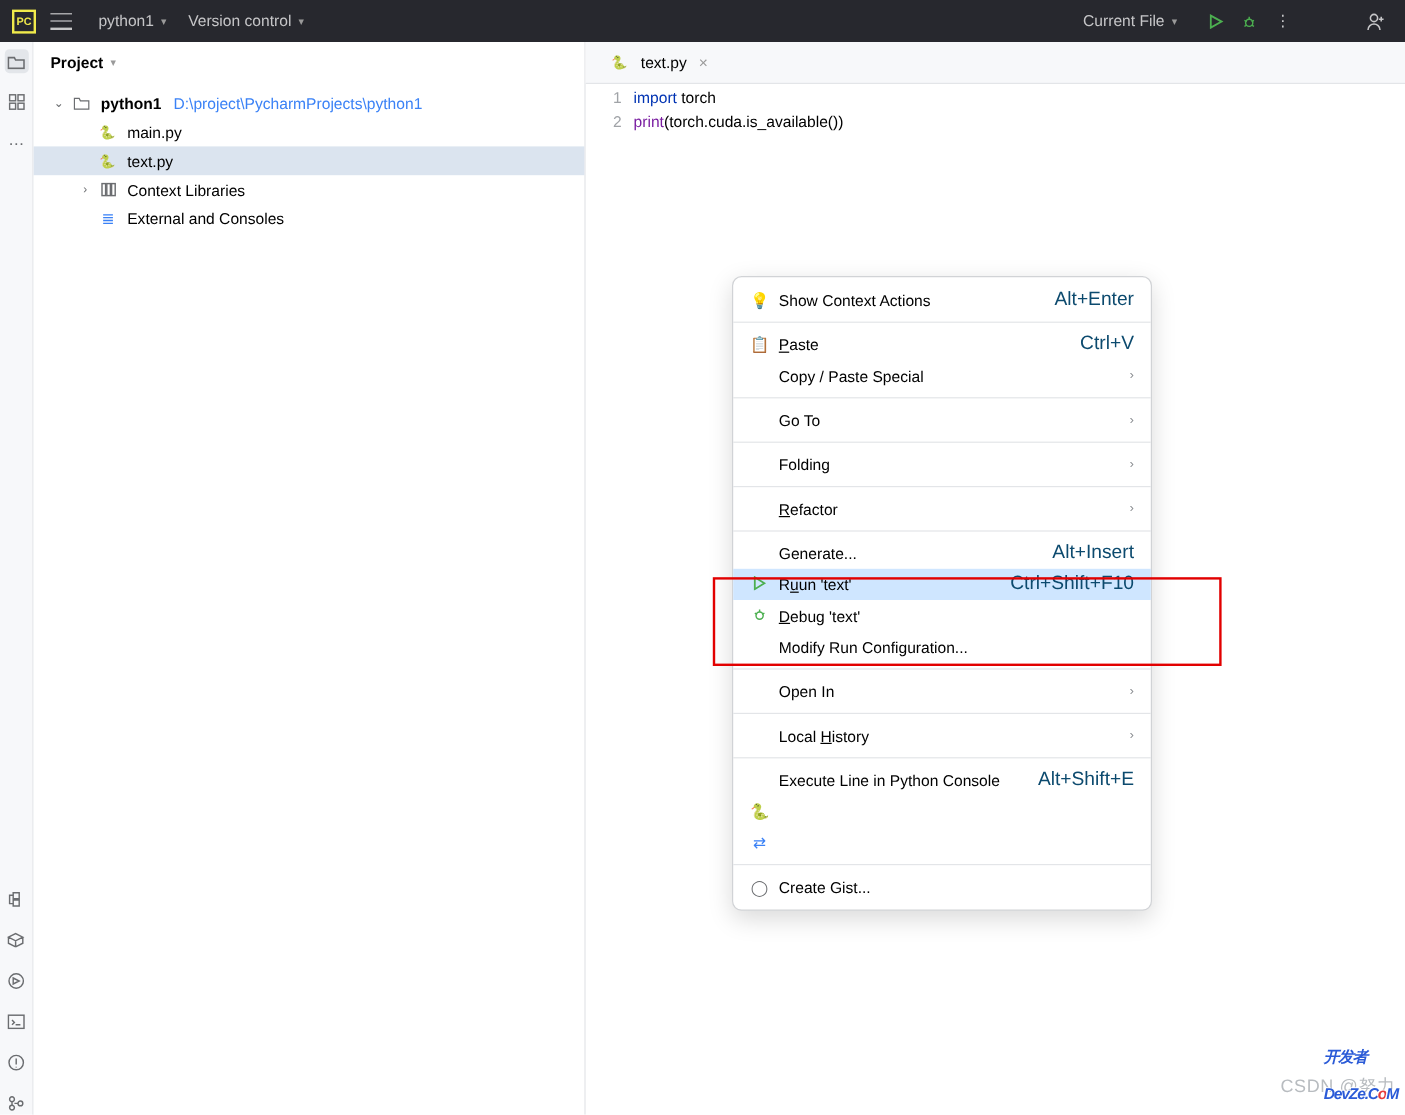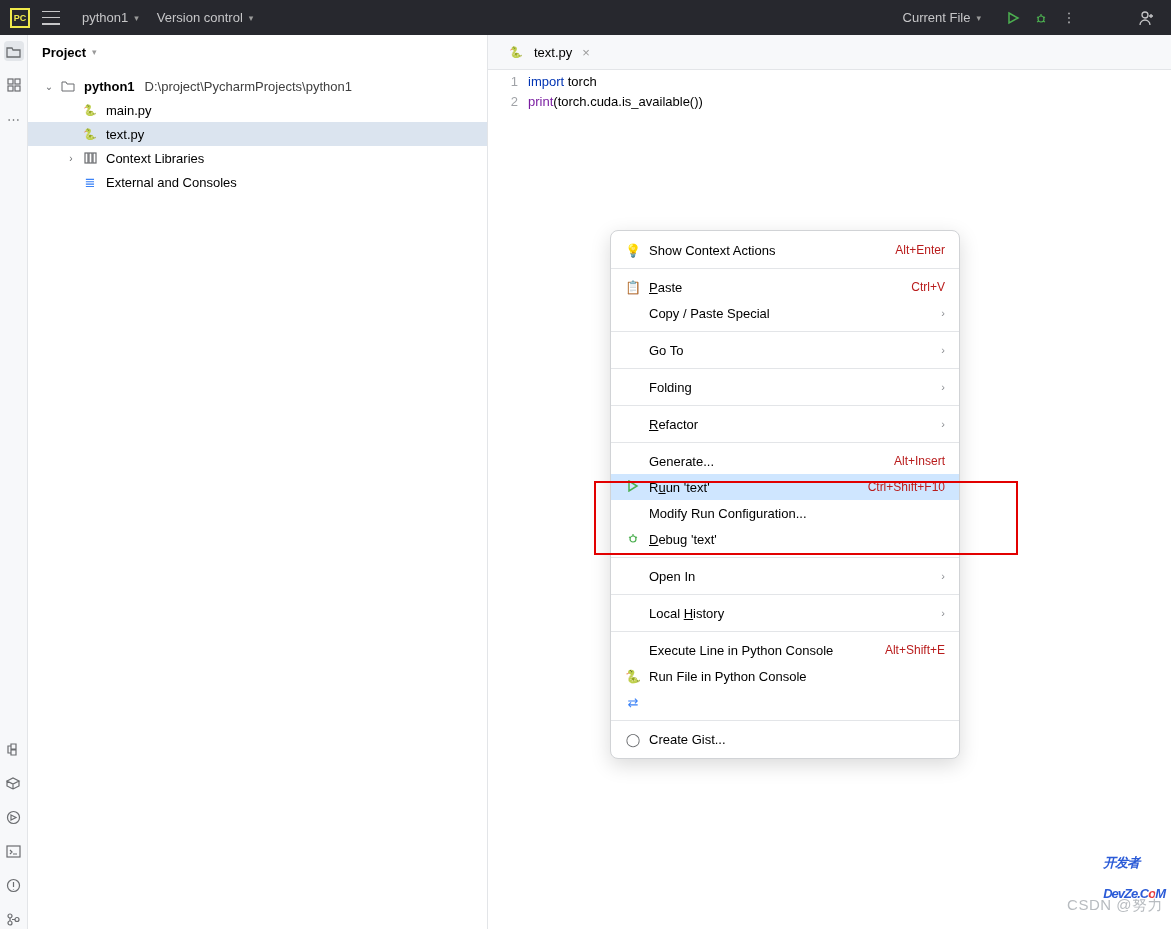--- a/index.html
+++ b/index.html
@@ -24,41 +24,41 @@
 .sb-header b { font-weight:600; }
 .tree { padding:4px 0; }
 .tree-row { height:24px; display:flex; align-items:center; padding-left:14px; gap:4px; cursor:pointer; }
 .tree-row.sel { background:#dbe4ef; }
 .tw { width:14px; text-align:center; color:#6b6d70; font-size:10px; }
 .indent1 { padding-left:36px; }
 .indent2 { padding-left:54px; }
 .folder-ico,.py-ico,.lib-ico,.scr-ico { width:16px; height:16px; display:flex; align-items:center; justify-content:center; margin-right:4px; }
 .folder-ico svg{fill:none;stroke:#6b6d70;}
 .py-ico { font-size:11px; }
-.path { color:#404040; margin-left:6px; }
+.path { color:#3b82f6; margin-left:6px; }
 .editor { flex:1; display:flex; flex-direction:column; }
 .tabs { height:35px; background:#f7f8fa; border-bottom:1px solid #e3e5e8; display:flex; align-items:center; padding-left:12px; }
 .tab { display:flex; align-items:center; gap:6px; padding:0 8px; height:100%; cursor:pointer; }
 .tab .close { color:#9a9a9a; font-size:13px; margin-left:4px; }
 .code { display:flex; padding-top:2px; font-family:"JetBrains Mono","Consolas",monospace; font-size:13px; }
 .gutter { width:40px; text-align:right; color:#a0a3a7; padding-right:10px; line-height:20px; }
 .lines { line-height:20px; }
 .kw { color:#0033b3; }
 .fn { color:#7a1ea1; }
 .ctx { position:absolute; left:610px; top:230px; width:350px; background:#fff; border:1px solid #d1d3d6; border-radius:8px; box-shadow:0 6px 20px rgba(0,0,0,.15); padding:6px 0; z-index:10; }
 .mi { height:26px; display:flex; align-items:center; padding:0 14px; gap:8px; cursor:pointer; }
 .mi .lbl { flex:1; }
-.mi .sc { color:#b91c1c; font-size:12px; }
+.mi .sc { color:#0c4a6e; font-size:16px; }
 .mi .sub { color:#8a8d91; font-size:11px; }
 .mi.hl { background:#cfe6ff; }
 .mi .ico { width:16px; text-align:center; color:#6b6d70; }
 .sep { height:1px; background:#e3e5e8; margin:5px 0; }
 .redbox { position:absolute; left:594px; top:481px; width:424px; height:74px; border:2px solid #e20000; z-index:20; pointer-events:none; }
 .watermark { position:absolute; right:8px; bottom:14px; color:#b8bcc0; font-size:15px; letter-spacing:.5px; z-index:5; }
-.brand { position:absolute; right:6px; bottom:24px; font-size:26px; font-weight:800; font-style:italic; color:#2b5bd7; text-shadow:1px 1px 0 #fff, -1px -1px 0 #fff; z-index:6; letter-spacing:-1px; }
+.brand { position:absolute; right:6px; bottom:6px; font-size:26px; font-weight:800; font-style:italic; color:#2b5bd7; text-shadow:1px 1px 0 #fff, -1px -1px 0 #fff; z-index:6; letter-spacing:-1px; }
 .brand .o { color:#e63c3c; }
 u{text-decoration:underline;}
 </style>
 </head>
 <body>
 
 <div class="topbar">
   <div class="logo">PC</div>
   <div class="hamburger">
       <span></span>
@@ -263,51 +263,50 @@
       <span class="sc">Alt+Insert</span>
     </div>
   <div class="mi hl">
       <span class="ico"><svg width="12" height="12" viewBox="0 0 12 12">
           <path d="M2 1L10 6L2 11Z" fill="none" stroke="#4caf50" stroke-width="1.5"></path>
         </svg></span>
       <span class="lbl">R<u>u</u><span>un 'text'</span></span>
       <span class="sc">Ctrl+Shift+F10</span>
     </div>
   <div class="mi">
-      <span class="ico"></span>
-      <span class="lbl">Modify Run Configuration...</span>
-    </div>
-  <div class="mi">
       <span class="ico"><svg width="12" height="12" viewBox="0 0 12 12" stroke="#4caf50" fill="none" stroke-width="1.2">
           <circle cx="6" cy="7" r="3"></circle>
           <path d="M6 2v2M2 5l2 1M10 5l-2 1"></path>
         </svg></span>
       <span class="lbl"><u>D</u><span>ebug 'text'</span></span>
     </div>
+  <div class="mi">
+      <span class="ico"></span>
+      <span class="lbl">Modify Run Configuration...</span>
+    </div>
   <div class="sep"></div>
   <div class="mi">
       <span class="ico"></span>
       <span class="lbl">Open In</span>
       <span class="sub">›</span>
     </div>
   <div class="sep"></div>
   <div class="mi">
       <span class="ico"></span>
       <span class="lbl"><span>Local </span><u>H</u><span>istory</span></span>
       <span class="sub">›</span>
     </div>
   <div class="sep"></div>
   <div class="mi">
       <span class="ico"></span>
       <span class="lbl">Execute Line in Python Console</span>
       <span class="sc">Alt+Shift+E</span>
     </div>
   <div class="mi">
       <span class="ico">🐍</span>
-      <span class="lbl">Run File in Python Console</span>
     </div>
   <div class="mi">
       <span class="ico" style="color:#3b82f6;">⇄</span>
     </div>
   <div class="sep"></div>
   <div class="mi">
       <span class="ico">◯</span>
       <span class="lbl">Create Gist...</span>
     </div>
 </div>

